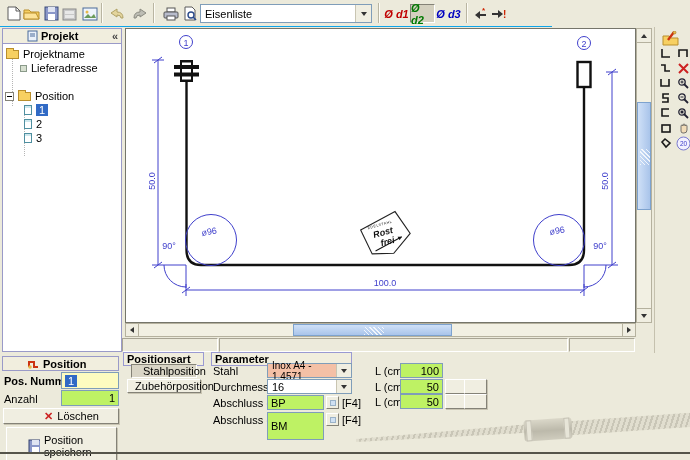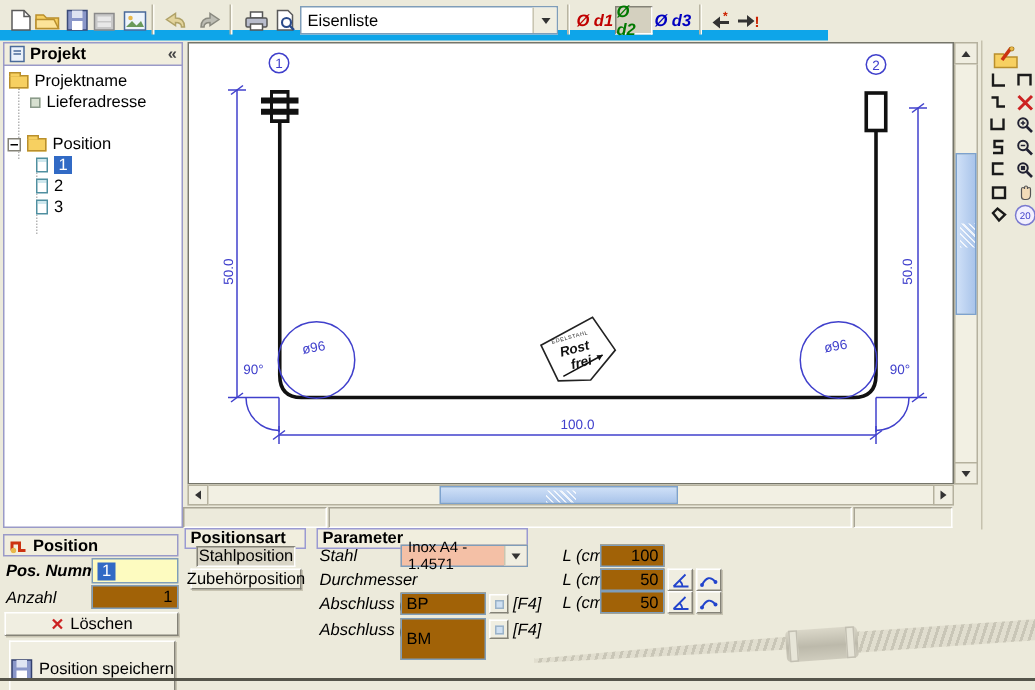--- a/index.html
+++ b/index.html
@@ -1,23 +1,23 @@
 <!DOCTYPE html>
 <html><head>
 <meta charset="utf-8">
 <style>
   * { margin:0; padding:0; box-sizing:border-box; }
   html,body { width:690px; height:460px; }
   body { font-family:"Liberation Sans", sans-serif; font-size:11px; color:#000; }
   #app { position:relative; width:690px; height:460px; background:#eceadb; overflow:hidden; }
-  .abs { position:absolute; }
+  .abs { position:absolute;padding-left:21px; }
 
   
   #toolbar { position:absolute; left:0; top:0; width:552px; height:27px; background:#eceadb;
-             border-bottom:7px solid #0ea5e9; }
+             border-bottom:1px solid #0ea5e9; }
   .tbtn { position:absolute; top:4px; width:19px; height:19px; display:flex; align-items:center; justify-content:center; }
   .tsep { position:absolute; top:3px; width:2px; height:20px; border-left:1px solid #b9b5a2; border-right:1px solid #fdfcf5; }
   .combo { position:absolute; top:4px; height:19px; background:#fff; border:1px solid #7f9db9; display:flex; align-items:center; }
   .combo .val { flex:1; padding-left:4px; }
   .combo .dd { width:16px; height:100%; background:#f0eee1; border-left:1px solid #c9c5b2; display:flex; align-items:center; justify-content:center; }
   .tri-down { width:0; height:0; border-left:3px solid transparent; border-right:3px solid transparent; border-top:4px solid #333; }
   .dbtn { position:absolute; top:4px; width:25px; height:19px; font-weight:bold; font-size:11px;
           display:flex; align-items:center; justify-content:center; font-style:italic; }
   .dbtn.pressed { background:#d4d0bf; border:1px solid; border-color:#848277 #fff #fff #848277; }
 
@@ -54,22 +54,22 @@
 
   
   .scell { position:absolute; top:338px; height:14px; background:#eceadb; border:1px solid; border-color:#a8a494 #fff #fff #a8a494; }
 
   
   .ghead { position:absolute; height:14px; background:#f1eede; border:1px solid #9a9ad2; font-weight:bold;
            padding-left:3px; line-height:12px; }
   .btn3d { background:#f0eee1; border:1px solid; border-color:#fff #848277 #848277 #fff; box-shadow:1px 1px 0 #c8c4b2;
            display:flex; align-items:center; justify-content:center; gap:4px; }
   .btn3d.pressed { background:#d9d5c6; border-color:#848277 #fff #fff #848277; box-shadow:none; }
-  .field { background:#a16207; border:1px solid #7f9db9; display:flex; align-items:center; padding:0 3px; }
-  .lbl { position:absolute; height:14px; line-height:14px;font-style:italic; }
+  .field { background:#bef264; border:1px solid #7f9db9; display:flex; align-items:center; padding:0 3px; }
+  .lbl { position:absolute; height:14px; line-height:14px; }
   .ddflat { width:15px; height:100%; background:#f0eee1; border-left:1px solid #c9c5b2; display:flex; align-items:center; justify-content:center; }
   .minib { position:absolute; width:13px; height:13px; background:#f0eee1; border:1px solid; border-color:#fff #848277 #848277 #fff;
            display:flex; align-items:center; justify-content:center; }
   .minib .sq { width:6px; height:6px; background:#cfe0f2; border:1px solid #9ab2c8; }
 
   
   #photo { position:absolute; left:356px; top:408px; width:334px; height:44px; overflow:hidden; opacity:.5; }
   .rebar { position:absolute; background:repeating-linear-gradient(112deg,#a8a494 0 2px,#d8d4c4 2px 5px); }
   #coupler { position:absolute; background:linear-gradient(180deg,#cac6b8,#8e8a7c 55%,#b4b0a2); border-radius:3px; }
   #coupler .band { position:absolute; top:0; width:6px; height:100%; background:#e4e1d6; border:1px solid #9a968a; }
@@ -428,20 +428,26 @@
 
   <div class="ghead" style="left:211px; top:352px; width:141px">Parameter</div>
   <div class="lbl" style="left:213px; top:364px">Stahl</div>
   <div class="combo" style="left:267px; top:363px; width:85px; height:15px; background:#f4c0a6">
     <span class="val" style="font-size:10px">Inox A4 - 1.4571</span>
     <span class="ddflat">
         <span class="tri-down"></span>
       </span>
   </div>
   <div class="lbl" style="left:213px; top:380px">Durchmesser</div>
+  <div class="combo" style="left:267px; top:379px; width:85px; height:15px">
+    <span class="val">16</span>
+    <span class="ddflat">
+        <span class="tri-down"></span>
+      </span>
+  </div>
   <div class="lbl" style="left:213px; top:396px">Abschluss (1)</div>
   <div class="field" style="position:absolute; left:267px; top:395px; width:57px; height:15px">
     <span>BP</span>
   </div>
   <div class="minib" style="left:326px; top:396px">
       <span class="sq"></span>
     </div>
   <div class="lbl" style="left:342px; top:396px">[F4]</div>
   <div class="lbl" style="left:213px; top:413px">Abschluss (2)</div>
   <div class="field" style="position:absolute; left:267px; top:412px; width:57px; height:28px">

